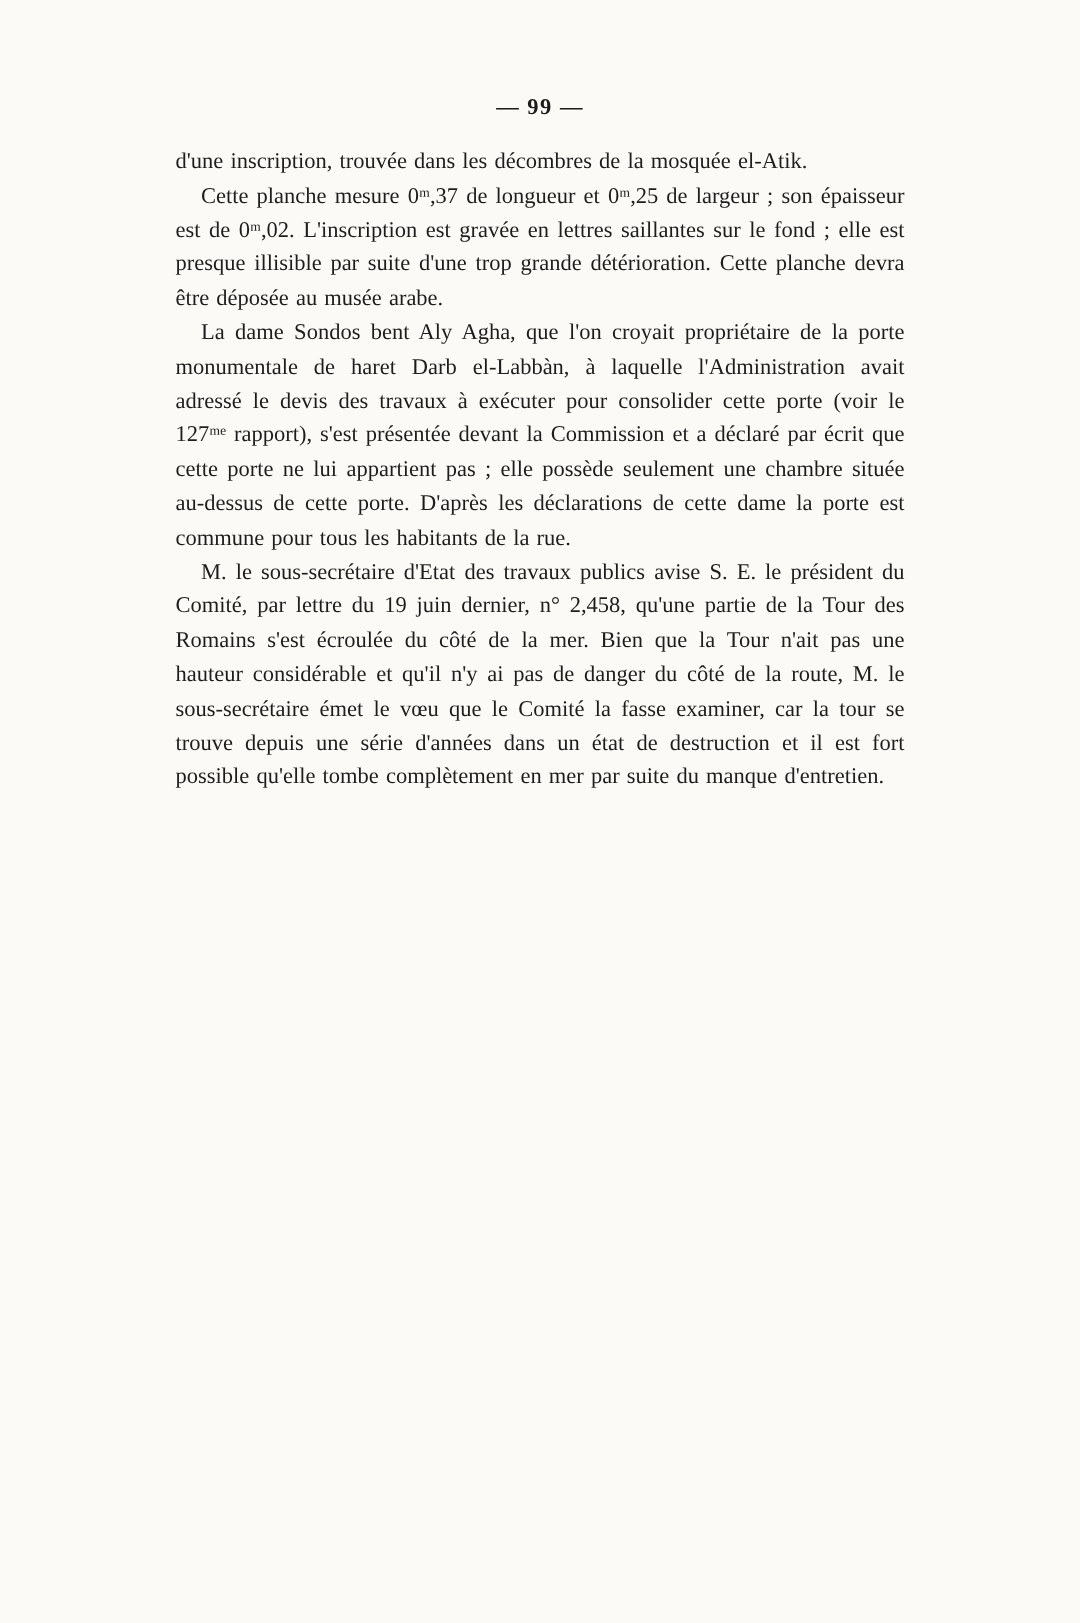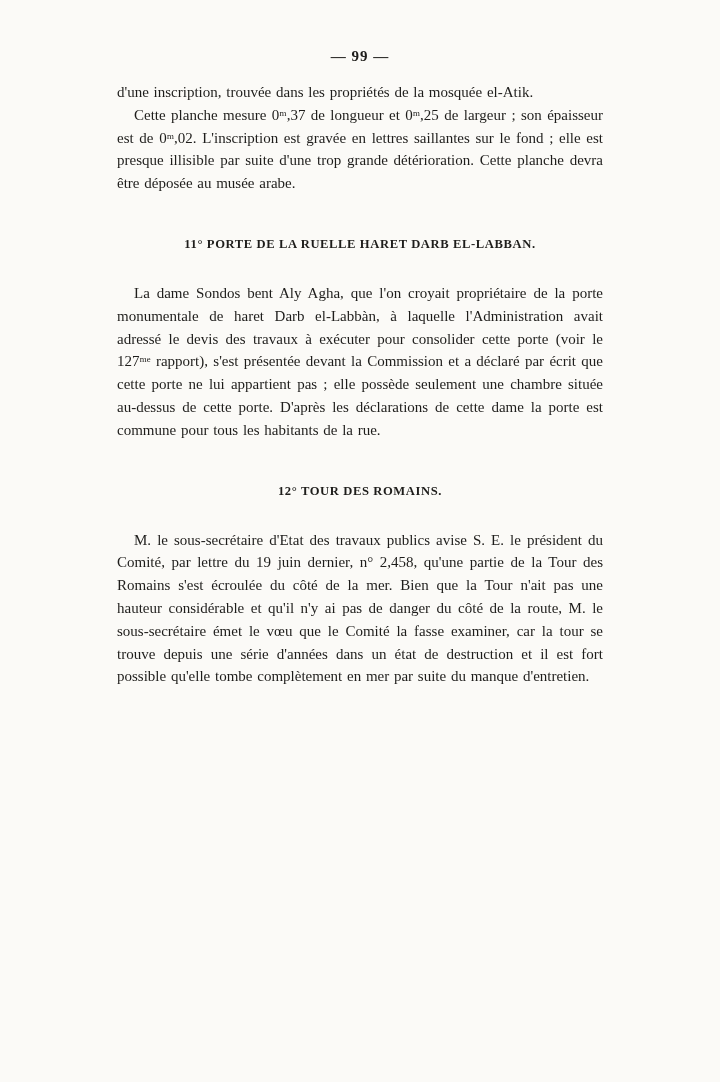--- a/index.html
+++ b/index.html
@@ -9,21 +9,21 @@
   body {
     width: 720px;
     height: 1082px;
     background: #fbfaf7;
     overflow: hidden;
     font-family: "Liberation Serif", "DejaVu Serif", serif;
     color: #1e1d1b;
   }
   .scan-page {
     width: 486px;
-    margin: 0 auto;
+    margin: 16px auto;
     padding-top: 48px;
     box-sizing: content-box;
   }
   .page-number {
     text-align: center;
     font-size: 15px;
     font-weight: bold;
     letter-spacing: 1px;
     margin: 0 0 16px 0;
   }
@@ -46,27 +46,25 @@
     margin: 42px 0 30px 0;
   }
 </style>
 </head>
 <body>
 
 <div class="scan-page">
 
   <div class="page-number">— 99 —</div>
 
-  <p class="para no-indent">d'une inscription, trouvée dans les propriétés de la mosquée el-Atik.</p>
+  <p class="para no-indent">d'une inscription, trouvée dans les décombres de la mosquée el-Atik.</p>
 
   <p class="para">Cette planche mesure 0ᵐ,37 de longueur et 0ᵐ,25 de largeur ; son épaisseur est de 0ᵐ,02. L'inscription est gravée en lettres saillantes sur le fond ; elle est presque illisible par suite d'une trop grande détérioration. Cette planche devra être déposée au musée arabe.</p>
 
-  <h2 class="section-heading">11° PORTE DE LA RUELLE HARET DARB EL-LABBAN.</h2>
 
   <p class="para">La dame Sondos bent Aly Agha, que l'on croyait propriétaire de la porte monumentale de haret Darb el-Labbàn, à laquelle l'Administration avait adressé le devis des travaux à exécuter pour consolider cette porte (voir le 127ᵐᵉ rapport), s'est présentée devant la Commission et a déclaré par écrit que cette porte ne lui appartient pas ; elle possède seulement une chambre située au-dessus de cette porte. D'après les déclarations de cette dame la porte est commune pour tous les habitants de la rue.</p>
 
 
-  <h2 class="section-heading">12° TOUR DES ROMAINS.</h2>
 
   <p class="para">M. le sous-secrétaire d'Etat des travaux publics avise S. E. le président du Comité, par lettre du 19 juin dernier, n° 2,458, qu'une partie de la Tour des Romains s'est écroulée du côté de la mer. Bien que la Tour n'ait pas une hauteur considérable et qu'il n'y ai pas de danger du côté de la route, M. le sous-secrétaire émet le vœu que le Comité la fasse examiner, car la tour se trouve depuis une série d'années dans un état de destruction et il est fort possible qu'elle tombe complètement en mer par suite du manque d'entretien.</p>
 
 
 </div>
 
 </body></html>

